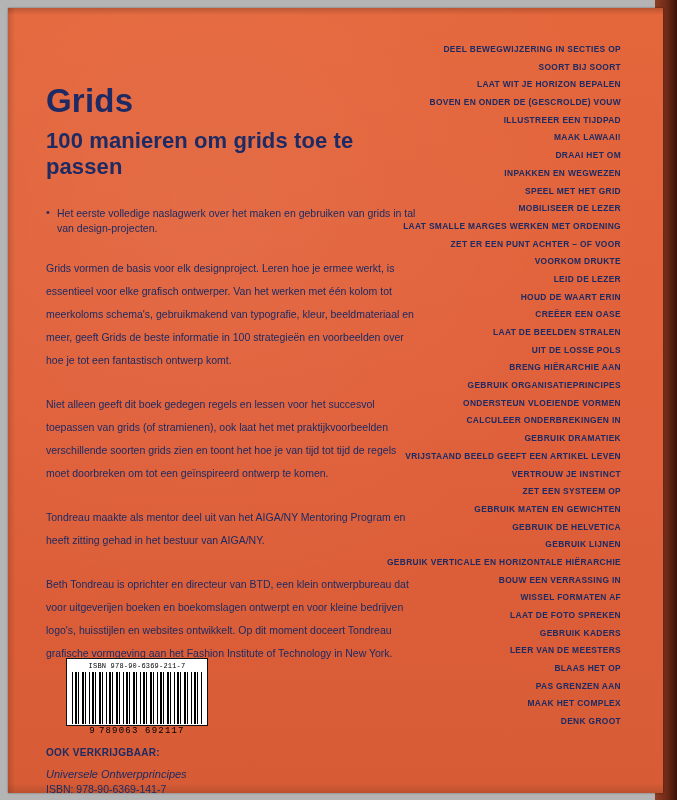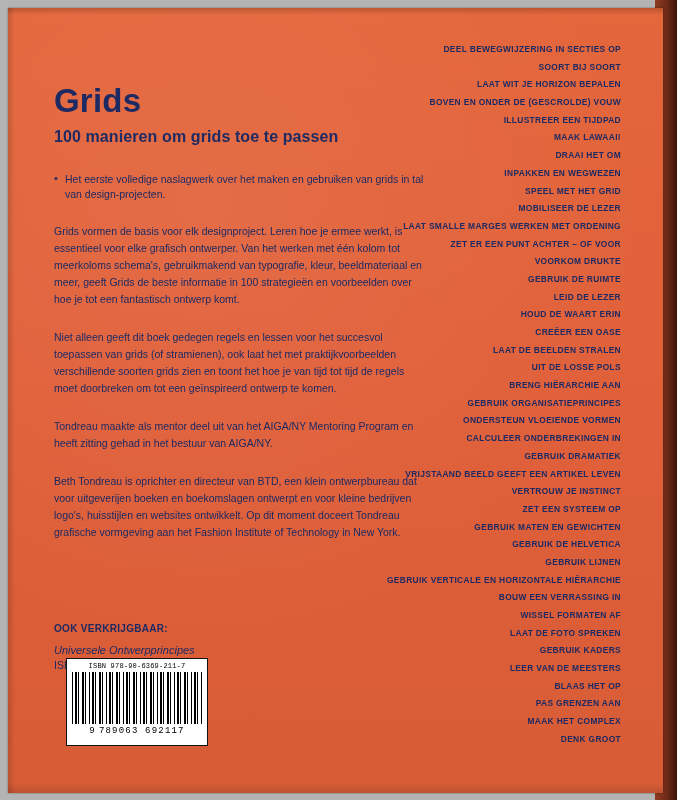--- a/index.html
+++ b/index.html
@@ -57,34 +57,34 @@
   }
   .edge-bottom {
     position: absolute;
     left: 0; bottom: 0; width: 100%; height: 10px;
     background: linear-gradient(to top, rgba(0,0,0,0.12), rgba(0,0,0,0));
   }
 
   
   .left-col {
     position: absolute;
-    left: 46px;
+    left: 38px;
     top: 74px;
     width: 370px;
     color: #1d2a63;
   }
   .title {
     font-size: 33px;
     font-weight: bold;
     letter-spacing: 0.2px;
     margin: 0 0 8px 0;
     color: #1d2a63;
   }
   .subtitle {
-    font-size: 16px;
+    font-size: 22px;
     font-weight: bold;
     margin: 0 0 26px 0;
     color: #1d2a63;
     letter-spacing: 0.1px;
   }
   .bullet-para {
     position: relative;
     font-size: 10.5px;
     line-height: 14.5px;
     color: #1d2a63;
@@ -93,21 +93,21 @@
   }
   .bullet-para::before {
     content: "\2022";
     position: absolute;
     left: 0;
     top: -1px;
     font-size: 11px;
   }
   .para {
     font-size: 10.5px;
-    line-height: 17px;
+    line-height: 23px;
     color: #1d2a63;
     margin: 0 0 21px 0;
   }
   .avail-head {
     font-size: 10px;
     font-weight: bold;
     color: #1d2a63;
     margin: 82px 0 10px 0;
     letter-spacing: 0.3px;
   }
@@ -141,21 +141,21 @@
     white-space: nowrap;
     text-transform: uppercase;
   }
 
   
   .barcode-box {
     position: absolute;
     left: 58px;
     top: 650px;
     width: 142px;
-    height: 88px;
+    height: 68px;
     background: #ffffff;
     border: 1px solid #111;
     box-sizing: border-box;
     padding: 3px 5px 2px 5px;
   }
   .barcode-isbn {
     font-family: "Liberation Mono", monospace;
     font-size: 7px;
     color: #000;
     letter-spacing: 0.2px;
@@ -220,21 +220,20 @@
         <div class="strategy">BOVEN EN ONDER DE (GESCROLDE) VOUW</div>
         <div class="strategy">ILLUSTREER EEN TIJDPAD</div>
         <div class="strategy">MAAK LAWAAI!</div>
         <div class="strategy">DRAAI HET OM</div>
         <div class="strategy">INPAKKEN EN WEGWEZEN</div>
         <div class="strategy">SPEEL MET HET GRID</div>
         <div class="strategy">MOBILISEER DE LEZER</div>
         <div class="strategy">LAAT SMALLE MARGES WERKEN MET ORDENING</div>
         <div class="strategy">ZET ER EEN PUNT ACHTER – OF VOOR</div>
         <div class="strategy">VOORKOM DRUKTE</div>
-        <div class="strategy">GEBRUIK DE RUIMTE</div>
         <div class="strategy">LEID DE LEZER</div>
         <div class="strategy">HOUD DE WAART ERIN</div>
         <div class="strategy">CREËER EEN OASE</div>
         <div class="strategy">LAAT DE BEELDEN STRALEN</div>
         <div class="strategy">UIT DE LOSSE POLS</div>
         <div class="strategy">BRENG HIËRARCHIE AAN</div>
         <div class="strategy">GEBRUIK ORGANISATIEPRINCIPES</div>
         <div class="strategy">ONDERSTEUN VLOEIENDE VORMEN</div>
         <div class="strategy">CALCULEER ONDERBREKINGEN IN</div>
         <div class="strategy">GEBRUIK DRAMATIEK</div>

